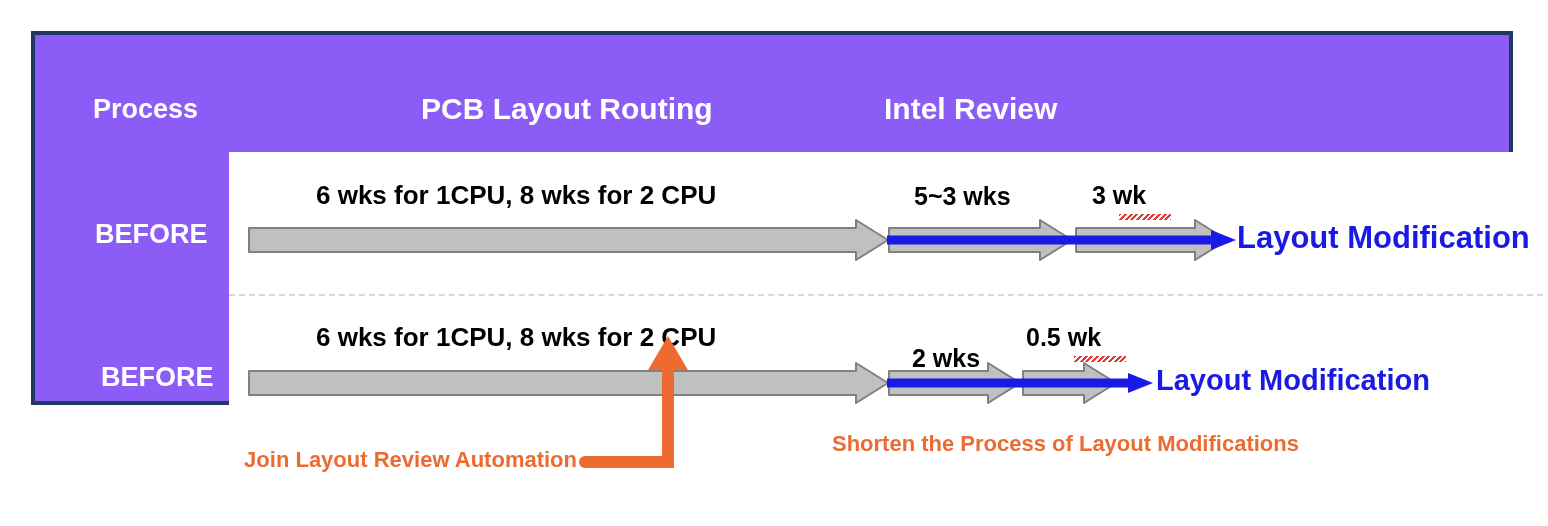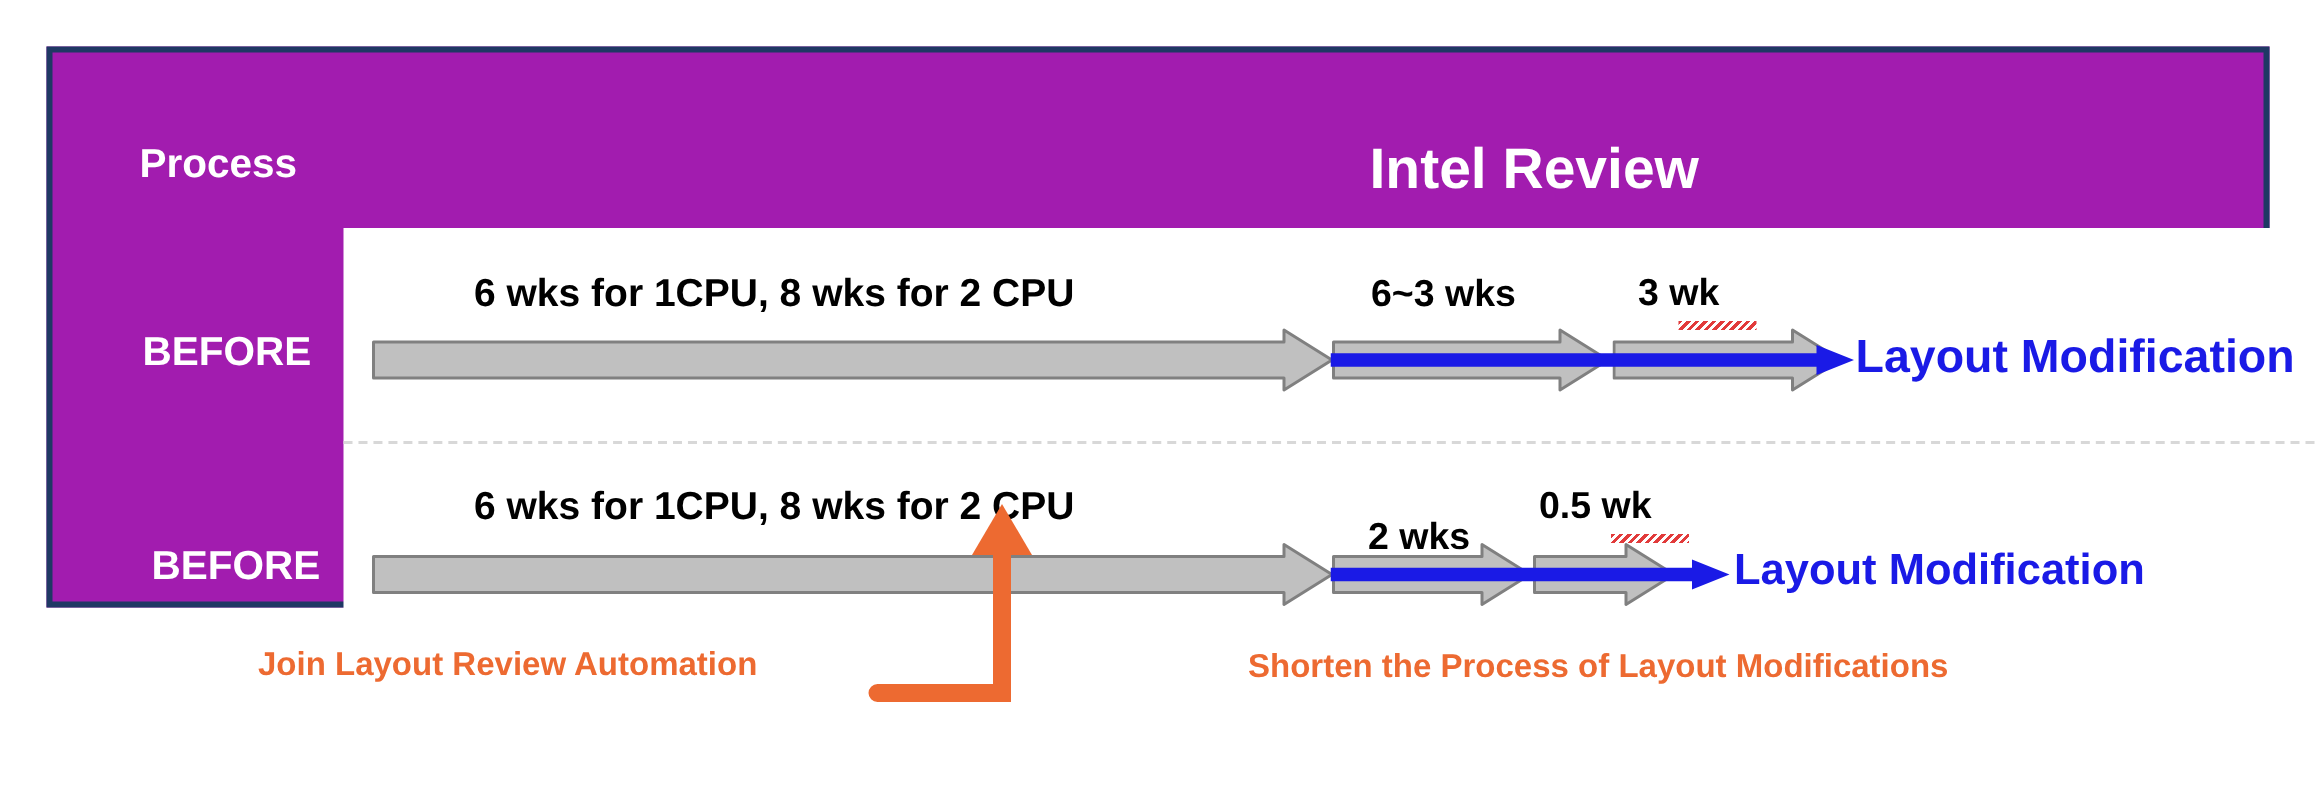--- a/index.html
+++ b/index.html
@@ -3,28 +3,28 @@
 <meta charset="utf-8">
 <style>
   html,body{margin:0;padding:0;background:#ffffff;}
   body{width:1548px;height:526px;font-family:"Liberation Sans",sans-serif;overflow:hidden;}
 
   #stage{position:relative;width:1548px;height:526px;}
 
   
   .card{
     position:absolute;left:31px;top:31px;width:1482px;height:374px;
-    background:#a21caf;border:4px solid #1F3864;box-sizing:border-box;
+    background:#8b5cf6;border:4px solid #1F3864;box-sizing:border-box;
   }
 
   
   .hdr{position:absolute;color:#ffffff;font-weight:bold;white-space:nowrap;}
   .hdr-process{left:58px;top:59px;font-size:27px;}
   .hdr-pcb{left:386px;top:57px;font-size:30px;}
-  .hdr-intel{left:849px;top:57px;font-size:38px;margin-left:29px;}
+  .hdr-intel{left:849px;top:57px;font-size:30px;}
   .hdr-fix{left:1050px;top:57px;font-size:30px;}
 
   
   .rowlabel{position:absolute;color:#ffffff;font-weight:bold;font-size:27px;white-space:nowrap;}
   .lbl-before{left:60px;top:184px;}
   .lbl-after{left:66px;top:327px;}
 
   
   .panel{
     position:absolute;left:194px;top:117px;width:1314px;height:284px;
@@ -58,43 +58,44 @@
   
   .layoutmod{position:absolute;color:#1A1AE6;font-weight:bold;white-space:nowrap;}
   .lm-before{font-size:31px;}
   .lm-after{font-size:29px;}
 
   
   .callout-arrow{position:absolute;left:575px;top:330px;}
 
   
   .note{position:absolute;color:#ED6A31;font-weight:bold;white-space:nowrap;}
-  .note-left{left:172px;top:427px;font-size:22px;line-height:32px;text-align:left;width:405px;}
+  .note-left{left:172px;top:444px;font-size:22px;line-height:32px;text-align:right;width:405px;}
   .note-right{left:832px;top:431px;font-size:22px;}
 </style>
 </head>
 <body>
 
 <div id="stage">
 
   <div class="card">
 
     <div class="hdr hdr-process">Process</div>
+    <div class="hdr hdr-pcb">PCB Layout Routing</div>
     <div class="hdr hdr-intel">Intel Review</div>
 
     <div class="rowlabel lbl-before">BEFORE</div>
     <div class="rowlabel lbl-after">BEFORE</div>
 
     <div class="panel">
 
       <div class="sep"></div>
 
       <div class="cap cap-main" style="left:87px;top:28px;">6 wks for 1CPU, 8 wks for 2 CPU</div>
 
-      <div class="cap cap-sm" style="left:685px;top:30px;">6~3 wks</div>
+      <div class="cap cap-sm" style="left:685px;top:30px;">5~3 wks</div>
 
       <div class="cap cap-sm" style="left:863px;top:29px;">3 wk</div>
       <div class="squiggle" style="left:890px;top:62px;width:52px;"></div>
 
       <div class="arrow" style="left:19px;top:66px;">
         <svg width="642" height="44" viewBox="0 0 642 44">
           <polygon points="1,10 608,10 608,2 640,22 608,42 608,34 1,34" fill="#C0C0C0" stroke="#808080" stroke-width="2" stroke-linejoin="round"></polygon>
         </svg>
       </div>
 

